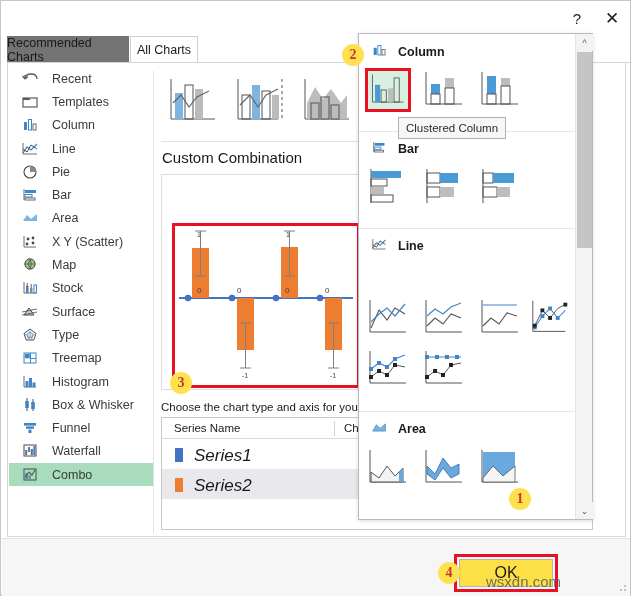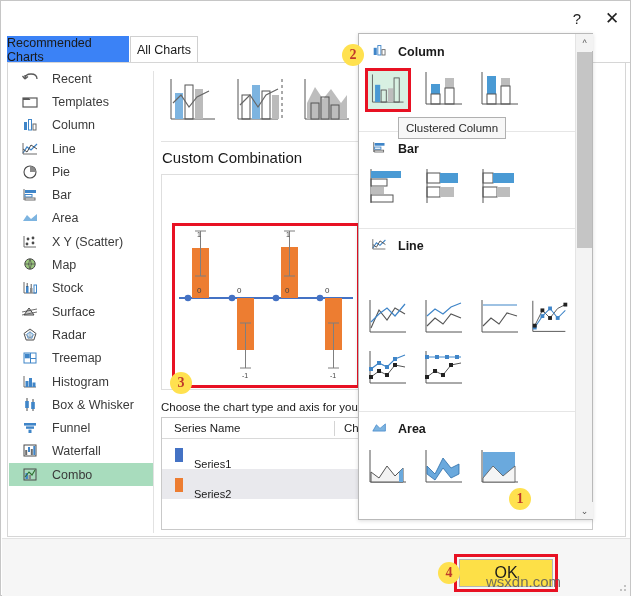--- a/index.html
+++ b/index.html
@@ -14,21 +14,21 @@
   
   .titlebar{position:absolute;left:0;top:0;width:629px;height:35px;background:#ffffff;}
   .title-text{position:absolute;left:13px;top:9px;font-size:14px;color:#1a1a1a;letter-spacing:.1px;}
   .tb-btn{position:absolute;top:4px;width:28px;height:26px;display:flex;align-items:center;justify-content:center;font-size:15px;color:#222;cursor:default;}
   .tb-help{left:562px;}
   .tb-close{left:597px;font-size:17px;}
 
   
   .tabstrip{position:absolute;left:0;top:35px;width:629px;height:27px;background:#ffffff;}
   .tab{position:absolute;top:0;height:27px;display:flex;align-items:center;justify-content:center;font-size:12.5px;color:#1a1a1a;box-sizing:border-box;}
-  .tab.inactive{left:6px;width:122px;background:#3b82f6;}
+  .tab.inactive{left:6px;width:122px;background:#737373;}
   .tab.active{left:129px;width:68px;background:#ffffff;border:1px solid #d0d0d0;border-bottom:1px solid #ffffff;}
   .tab-underline{position:absolute;left:6px;top:61px;width:623px;height:1px;background:#d6d6d6;}
 
   
   .body-panel{position:absolute;left:6px;top:62px;width:619px;height:474px;background:#ffffff;box-sizing:border-box;border:1px solid #d6d6d6;border-top:none;}
 
   
   .catlist{position:absolute;left:8px;top:66px;width:144px;height:466px;overflow:hidden;}
   .cat{position:relative;height:23.3px;display:flex;align-items:center;padding-left:12px;box-sizing:border-box;font-size:12.5px;color:#3a3a3a;cursor:default;}
   .cat .ic{width:20px;height:16px;margin-right:11px;flex:0 0 20px;display:block;}
@@ -49,21 +49,21 @@
 
   
   .choose-label{position:absolute;left:160px;top:400px;font-size:11.5px;color:#1a1a1a;}
   .series-table{position:absolute;left:160px;top:416px;width:432px;height:113px;box-sizing:border-box;border:1px solid #c9c9c9;background:#ffffff;}
   .st-head{position:absolute;left:0;top:0;width:100%;height:21px;background:#ffffff;border-bottom:1px solid #d9d9d9;box-sizing:border-box;}
   .st-head .h{position:absolute;top:4px;font-size:11.5px;color:#1a1a1a;}
   .st-head .sep{position:absolute;top:3px;width:1px;height:15px;background:#d4d4d4;}
   .st-row{position:absolute;left:0;width:100%;height:30px;}
   .st-row.alt{background:#e9e9ed;}
   .st-swatch{position:absolute;left:13px;top:9px;width:8px;height:14px;}
-  .st-name{position:absolute;left:32px;top:19px;font-size:11px;color:#1a1a1a;}
+  .st-name{position:absolute;left:32px;top:7px;font-size:17px;color:#1a1a1a;font-style:italic;}
   .st-combo{position:absolute;width:130px;height:20px;box-sizing:border-box;border:1px solid #c0c0c0;background:#fff;}
   .st-combo .v{position:absolute;left:6px;top:3px;font-size:11.5px;color:#1a1a1a;}
   .st-check{position:absolute;width:13px;height:13px;box-sizing:border-box;border:1px solid #444;background:#fff;}
 
   
   .flyout{position:absolute;left:357px;top:32px;width:235px;height:487px;box-sizing:border-box;border:1px solid #b9b9b9;background:#ffffff;box-shadow:0 1px 4px rgba(0,0,0,.14);}
   .fly-scroll{position:absolute;right:0;top:0;width:17px;height:100%;background:#f3f3f3;border-left:1px solid #e4e4e4;box-sizing:border-box;}
   .fly-arrow{position:absolute;left:0;width:17px;height:17px;display:flex;align-items:center;justify-content:center;font-size:9px;color:#555;background:#f3f3f3;}
   .fly-arrow.up{top:0;}
   .fly-arrow.down{bottom:0;}
@@ -216,21 +216,21 @@
       <span>Surface</span>
     </div>
     <div class="cat">
       <span class="ic">
         <svg width="20" height="16" viewBox="0 0 20 16">
             <polygon points="9,2 15,6.5 12.8,13 5.2,13 3,6.5" fill="none" stroke="#4a4a4a" stroke-width="1"></polygon>
             <polygon points="9,5 12.3,7.3 11,11 7,11 5.7,7.3" fill="#cfe3f3" stroke="#3f85c8" stroke-width=".8"></polygon>
             <path d="M9 2 L9 11 M3 6.5 L12.8 13 M15 6.5 L5.2 13" stroke="#8a8a8a" stroke-width=".5"></path>
           </svg>
       </span>
-      <span>Radar</span>
+      <span>Type</span>
     </div>
     <div class="cat">
       <span class="ic">
         <svg width="20" height="16" viewBox="0 0 20 16">
             <rect x="3" y="3" width="12" height="10" fill="none" stroke="#3f85c8" stroke-width="1"></rect>
             <rect x="3.8" y="3.8" width="5" height="4.5" fill="#3f85c8"></rect>
             <path d="M9.5 3 v10 M9.5 8.5 h5.5" stroke="#3f85c8" stroke-width="1"></path>
           </svg>
       </span>
       <span>Treemap</span>

